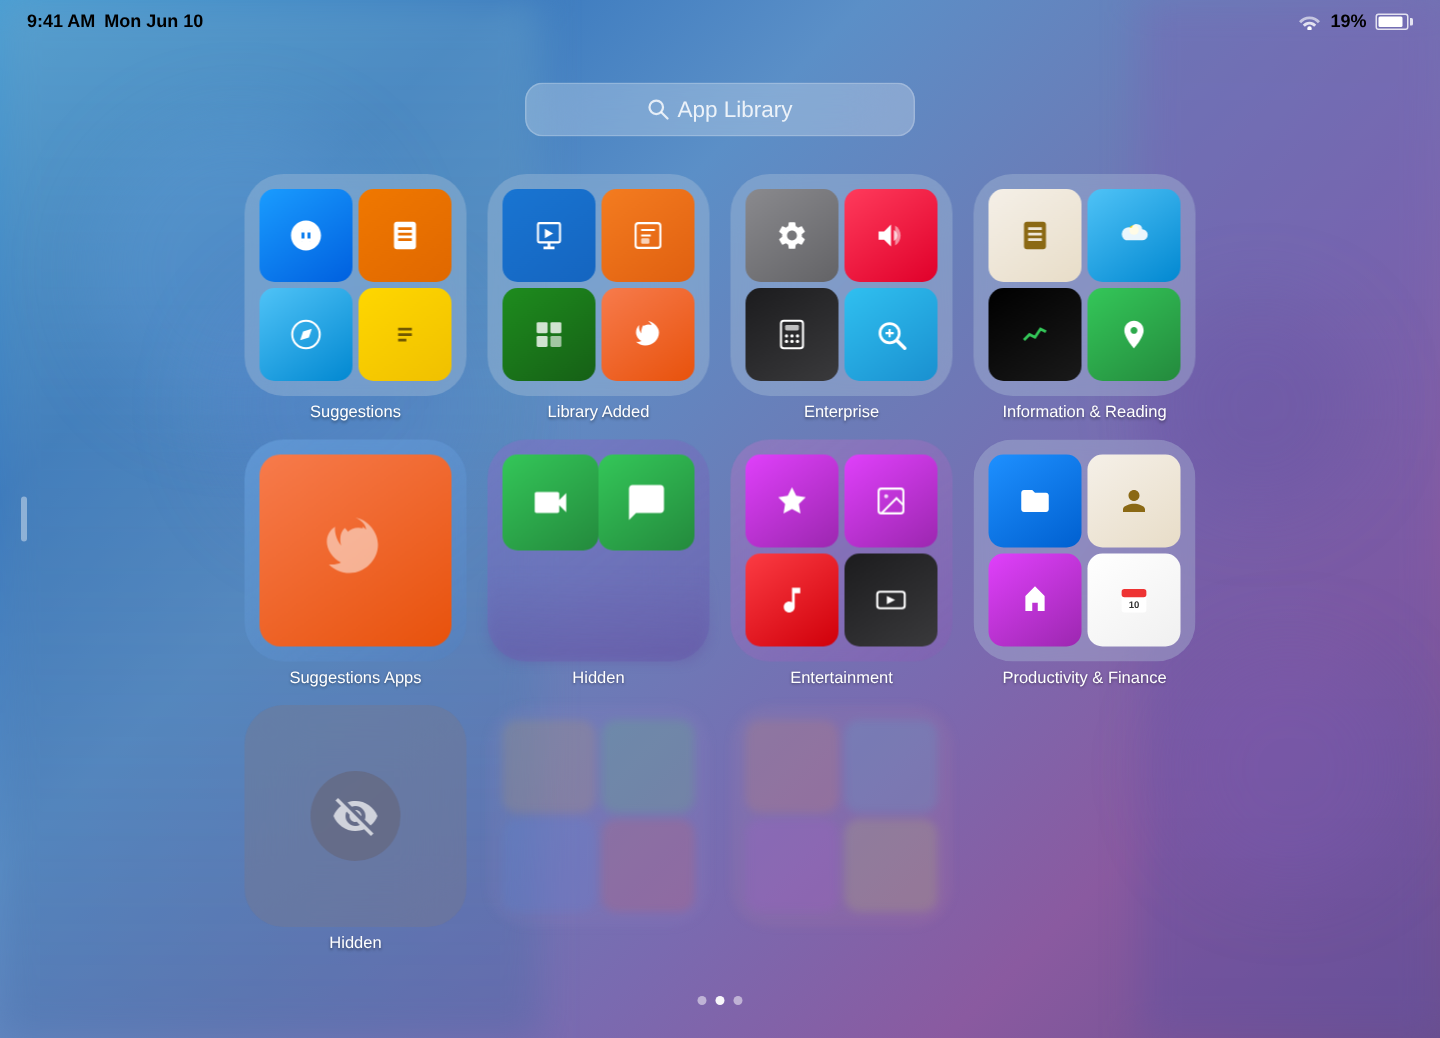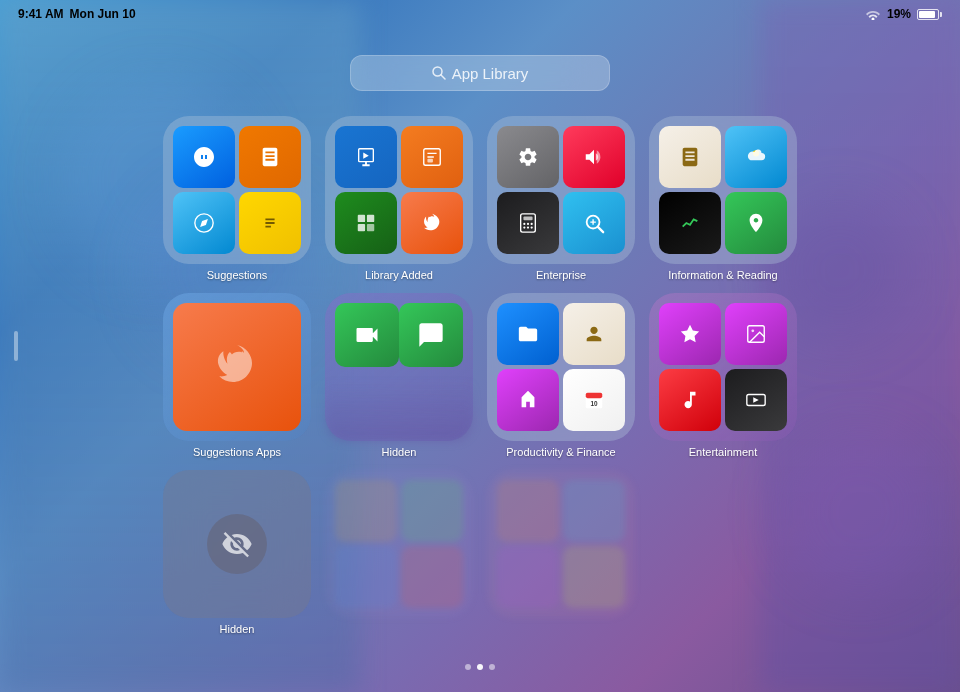--- a/index.html
+++ b/index.html
@@ -486,20 +486,49 @@
           <path d="M20 2H4c-1.1 0-2 .9-2 2v18l4-4h14c1.1 0 2-.9 2-2V4c0-1.1-.9-2-2-2z"></path>
         </svg>
       </div>
 
       <div style="position:absolute;bottom:0;left:0;right:0;height:60px;background:linear-gradient(to bottom, transparent, rgba(100,80,160,0.4));border-radius:0 0 20px 20px;filter:blur(4px);"></div>
     </div>
     <span class="folder-label">Hidden</span>
   </div>
 
   <div class="app-folder">
+    <div class="folder-box entertainment-folder-box">
+      <div class="app-icon icon-toplists">
+        <svg width="22" height="22" viewBox="0 0 24 24" fill="white">
+          <polygon points="12,2 15.09,8.26 22,9.27 17,14.14 18.18,21.02 12,17.77 5.82,21.02 7,14.14 2,9.27 8.91,8.26"></polygon>
+        </svg>
+      </div>
+      <div class="app-icon icon-photoalbums">
+        <svg width="22" height="22" viewBox="0 0 24 24" fill="white">
+          <rect x="3" y="3" width="18" height="18" rx="2" fill="none" stroke="white" stroke-width="1.5"></rect>
+          <circle cx="8.5" cy="8.5" r="1.5" fill="white" opacity="0.8"></circle>
+          <polyline points="21,15 16,10 5,21" stroke="white" stroke-width="1.5" fill="none"></polyline>
+        </svg>
+      </div>
+      <div class="app-icon icon-music">
+        <svg width="22" height="22" viewBox="0 0 24 24" fill="white">
+          <path d="M12 3v10.55c-.59-.34-1.27-.55-2-.55-2.21 0-4 1.79-4 4s1.79 4 4 4 4-1.79 4-4V7h4V3h-6z"></path>
+        </svg>
+      </div>
+      <div class="app-icon icon-appletv">
+        <svg width="22" height="22" viewBox="0 0 24 24" fill="white">
+          <rect x="2" y="6" width="20" height="12" rx="2" fill="none" stroke="white" stroke-width="1.5"></rect>
+          <polygon points="9,9 9,15 15,12" fill="white"></polygon>
+        </svg>
+      </div>
+    </div>
+    <span class="folder-label">Entertainment</span>
+  </div>
+
+  <div class="app-folder">
     <div class="folder-box">
       <div class="app-icon icon-files">
         <svg width="22" height="22" viewBox="0 0 24 24" fill="white">
           <path d="M20 6h-8l-2-2H4c-1.1 0-2 .9-2 2v12c0 1.1.9 2 2 2h16c1.1 0 2-.9 2-2V8c0-1.1-.9-2-2-2z"></path>
         </svg>
       </div>
       <div class="app-icon icon-contacts">
         <svg width="22" height="22" viewBox="0 0 24 24" fill="#8b6914">
           <path d="M12 12c2.21 0 4-1.79 4-4s-1.79-4-4-4-4 1.79-4 4 1.79 4 4 4zm0 2c-2.67 0-8 1.34-8 4v2h16v-2c0-2.66-5.33-4-8-4z"></path>
         </svg>
@@ -511,49 +540,20 @@
       </div>
       <div class="app-icon icon-calendar">
         <svg width="22" height="22" viewBox="0 0 24 24" fill="#e33">
           <rect x="3" y="4" width="18" height="17" rx="2" fill="white"></rect>
           <rect x="3" y="4" width="18" height="6" rx="2" fill="#e33"></rect>
           <text x="12" y="18" text-anchor="middle" font-size="7" font-weight="bold" fill="#333">10</text>
         </svg>
       </div>
     </div>
     <span class="folder-label">Productivity &amp; Finance</span>
-  </div>
-
-  <div class="app-folder">
-    <div class="folder-box entertainment-folder-box">
-      <div class="app-icon icon-toplists">
-        <svg width="22" height="22" viewBox="0 0 24 24" fill="white">
-          <polygon points="12,2 15.09,8.26 22,9.27 17,14.14 18.18,21.02 12,17.77 5.82,21.02 7,14.14 2,9.27 8.91,8.26"></polygon>
-        </svg>
-      </div>
-      <div class="app-icon icon-photoalbums">
-        <svg width="22" height="22" viewBox="0 0 24 24" fill="white">
-          <rect x="3" y="3" width="18" height="18" rx="2" fill="none" stroke="white" stroke-width="1.5"></rect>
-          <circle cx="8.5" cy="8.5" r="1.5" fill="white" opacity="0.8"></circle>
-          <polyline points="21,15 16,10 5,21" stroke="white" stroke-width="1.5" fill="none"></polyline>
-        </svg>
-      </div>
-      <div class="app-icon icon-music">
-        <svg width="22" height="22" viewBox="0 0 24 24" fill="white">
-          <path d="M12 3v10.55c-.59-.34-1.27-.55-2-.55-2.21 0-4 1.79-4 4s1.79 4 4 4 4-1.79 4-4V7h4V3h-6z"></path>
-        </svg>
-      </div>
-      <div class="app-icon icon-appletv">
-        <svg width="22" height="22" viewBox="0 0 24 24" fill="white">
-          <rect x="2" y="6" width="20" height="12" rx="2" fill="none" stroke="white" stroke-width="1.5"></rect>
-          <polygon points="9,9 9,15 15,12" fill="white"></polygon>
-        </svg>
-      </div>
-    </div>
-    <span class="folder-label">Entertainment</span>
   </div>
 
   <div class="app-folder">
     <div class="folder-box hidden-folder-box" style="align-items:center;justify-content:center;display:flex;">
       <div style="width:60px;height:60px;border-radius:50%;background:rgba(100,100,120,0.6);display:flex;align-items:center;justify-content:center;">
         <svg width="32" height="32" viewBox="0 0 24 24" fill="rgba(255,255,255,0.7)">
           <path d="M12 7c2.76 0 5 2.24 5 5 0 .65-.13 1.26-.36 1.83l2.92 2.92c1.51-1.26 2.7-2.89 3.43-4.75-1.73-4.39-6-7.5-11-7.5-1.4 0-2.74.25-3.98.7l2.16 2.16C10.74 7.13 11.35 7 12 7zM2 4.27l2.28 2.28.46.46C3.08 8.3 1.78 10.02 1 12c1.73 4.39 6 7.5 11 7.5 1.55 0 3.03-.3 4.38-.84l.42.42L19.73 22 21 20.73 3.27 3 2 4.27zM7.53 9.8l1.55 1.55c-.05.21-.08.43-.08.65 0 1.66 1.34 3 3 3 .22 0 .44-.03.65-.08l1.55 1.55c-.67.33-1.41.53-2.2.53-2.76 0-5-2.24-5-5 0-.79.2-1.53.53-2.2zm4.31-.78l3.15 3.15.02-.16c0-1.66-1.34-3-3-3l-.17.01z"></path>
         </svg>
       </div>
     </div>

